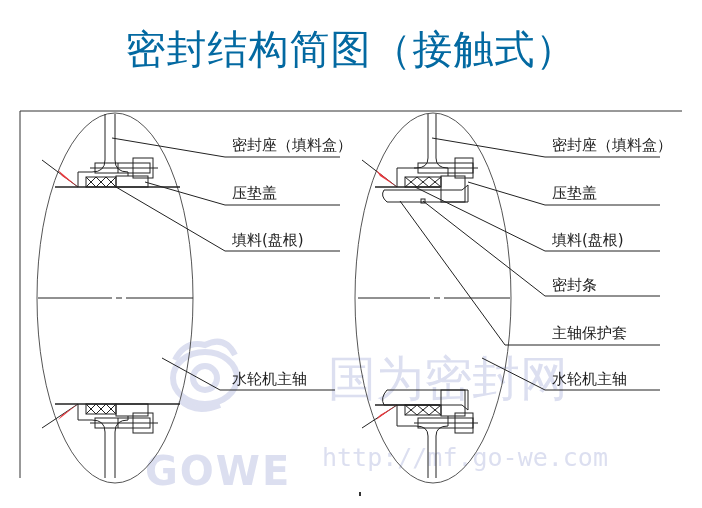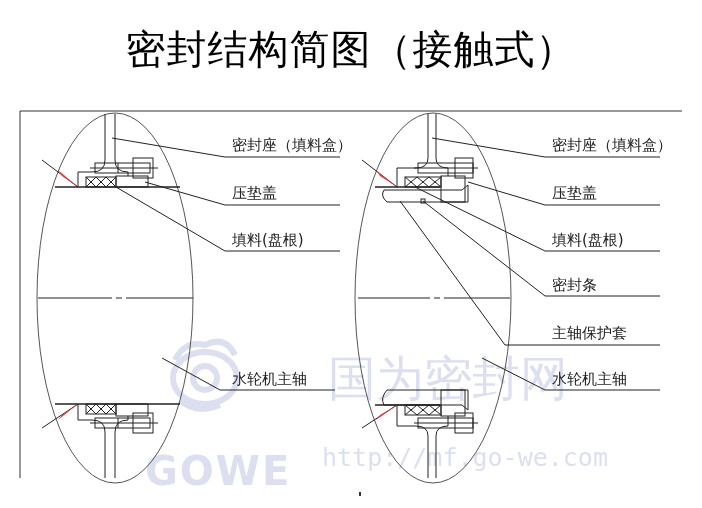--- a/index.html
+++ b/index.html
@@ -1,17 +1,17 @@
 <!DOCTYPE html>
 <html><head>
 <meta charset="utf-8">
 <style>
   html,body{margin:0;padding:0;background:#ffffff;}
   body{width:702px;height:508px;position:relative;overflow:hidden;font-family:"DejaVu Serif","Liberation Serif",serif;}
-  .title{position:absolute;left:0;top:22px;width:702px;text-align:center;font-size:40px;color:#000000;letter-spacing:1px;font-family:"DejaVu Serif","Liberation Serif",serif;}
+  .title{position:absolute;left:0;top:22px;width:702px;text-align:center;font-size:40px;color:#0369a1;letter-spacing:1px;font-family:"DejaVu Serif","Liberation Serif",serif;}
   svg{position:absolute;left:0;top:0;}
   .lbl{font-family:"DejaVu Sans","Liberation Sans",sans-serif;font-size:15px;fill:#222;}
   .wm-cn{font-family:"DejaVu Serif","Liberation Serif",serif;font-size:48px;fill:#dcdff0;}
   .wm-url{font-family:"DejaVu Sans Mono","Liberation Mono",monospace;font-size:25px;fill:#dcdff0;}
   .wm-logo{font-family:"DejaVu Sans","Liberation Sans",sans-serif;font-size:40px;font-weight:bold;fill:#dcdff0;letter-spacing:2px;}
 </style>
 </head>
 <body>
 
 <div class="title">密封结构简图（接触式）</div>

